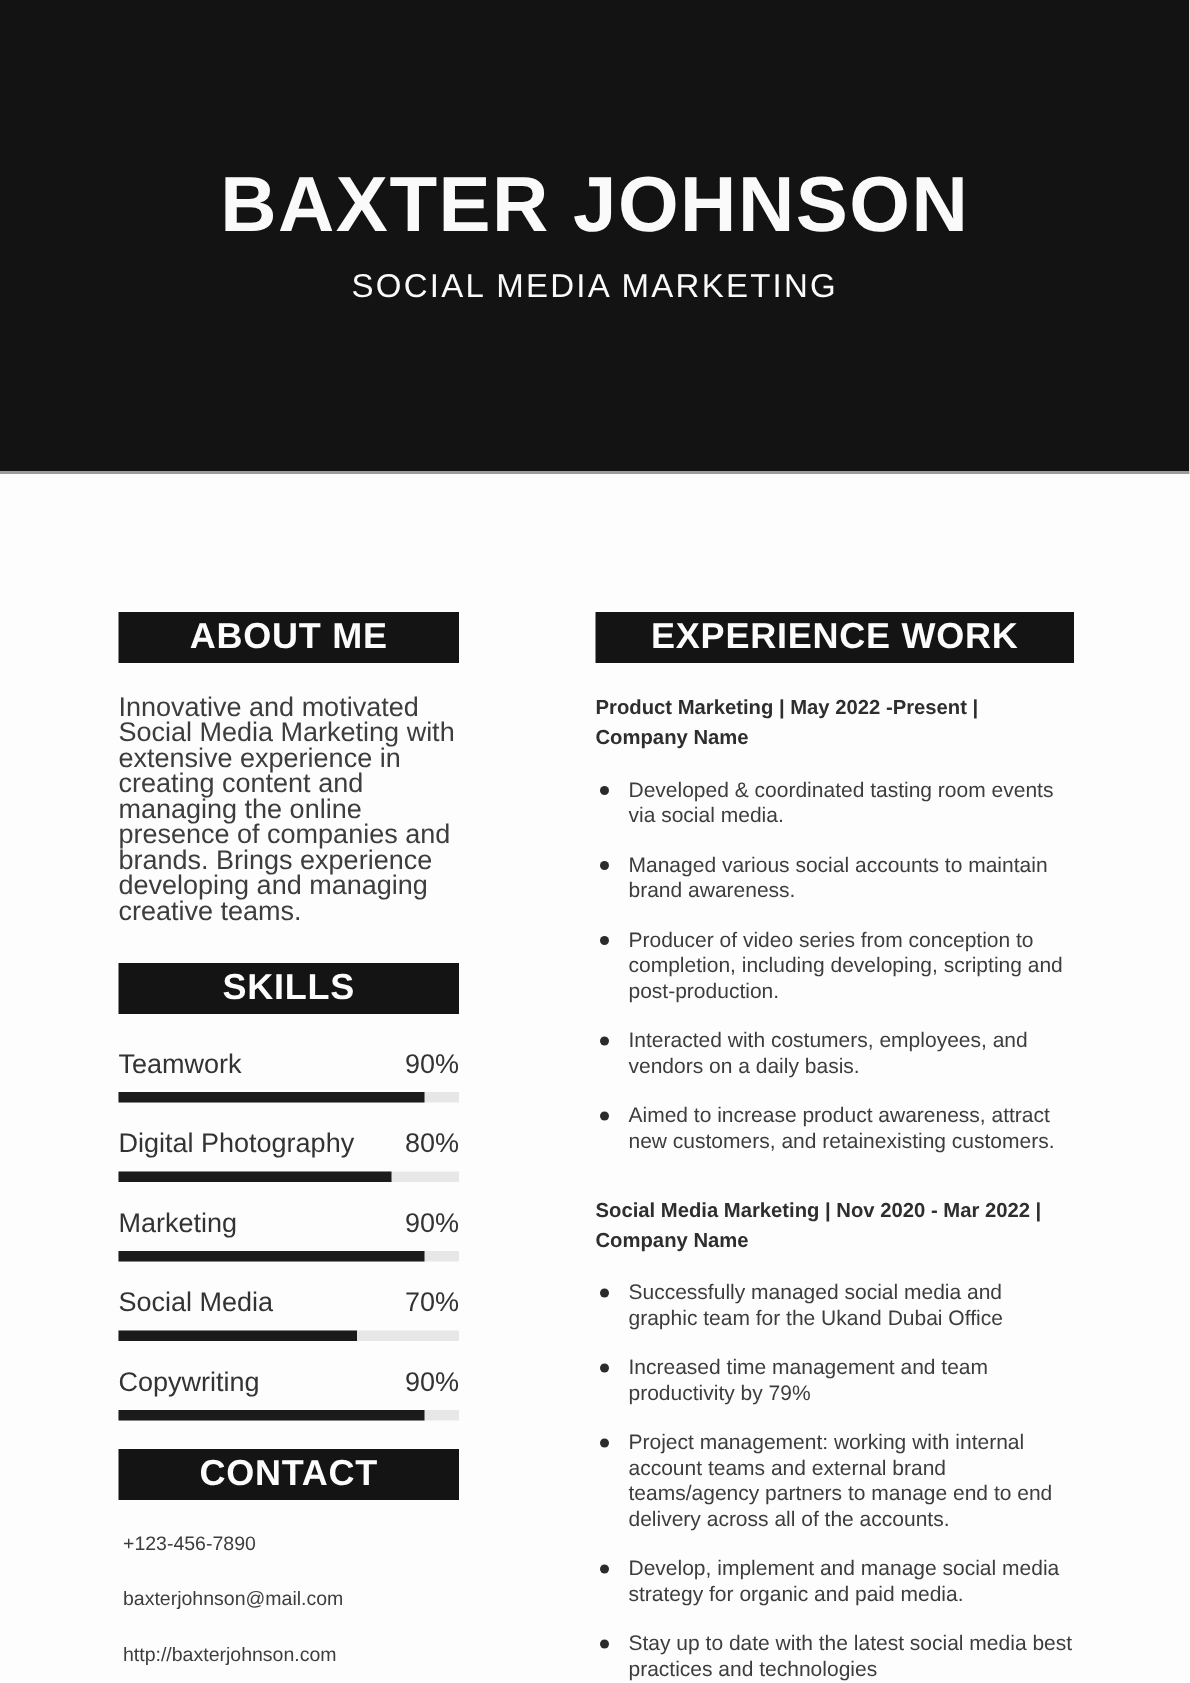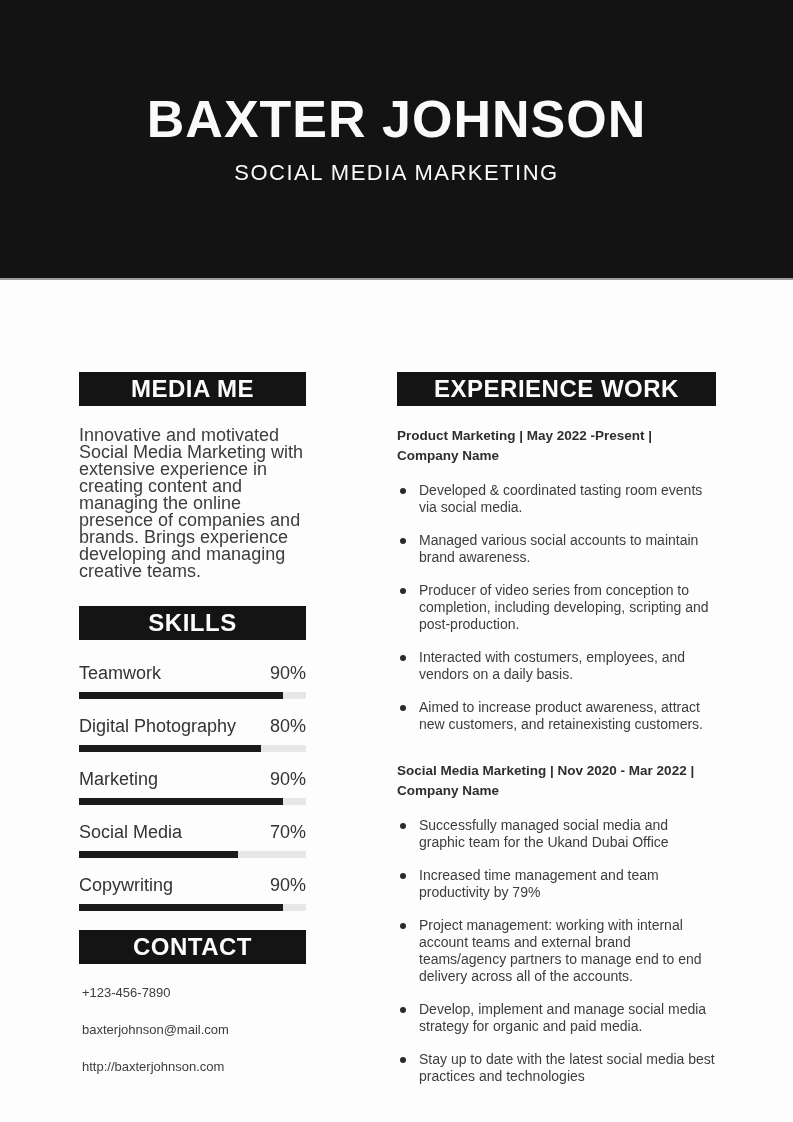--- a/index.html
+++ b/index.html
@@ -9,21 +9,21 @@
     width: 793px;
     height: 1122px;
     margin: 0 auto;
     background: #fdfdfd;
     font-family: "Liberation Sans", sans-serif;
     overflow: hidden;
   }
 
   
   .header {
-    height: 280px;
+    height: 316px;
     background: #131313;
     color: #fafafa;
     display: flex;
     flex-direction: column;
     align-items: center;
     justify-content: center;
     border-bottom: 2px solid #9b9b9b;
   }
   .person-name {
     margin: 0;
@@ -143,21 +143,21 @@
   <header class="header">
     <h1 class="person-name">BAXTER JOHNSON</h1>
     <div class="person-title">SOCIAL MEDIA MARKETING</div>
   </header>
 
   <div class="content">
 
     <aside class="col-left">
 
       <section class="section-about">
-        <div class="banner">MEDIA ME</div>
+        <div class="banner">ABOUT ME</div>
         <p class="about-body">Innovative and motivated Social Media Marketing with extensive experience in creating content and managing the online presence of companies and brands. Brings experience developing and managing creative teams.</p>
       </section>
 
       <section class="section-skills">
         <div class="banner">SKILLS</div>
         <div class="skills-list" id="skills-list">
   <div class="skill">
     <div class="skill-row">
       <span class="skill-label">Teamwork</span>
       <span class="skill-percent">90%</span>

